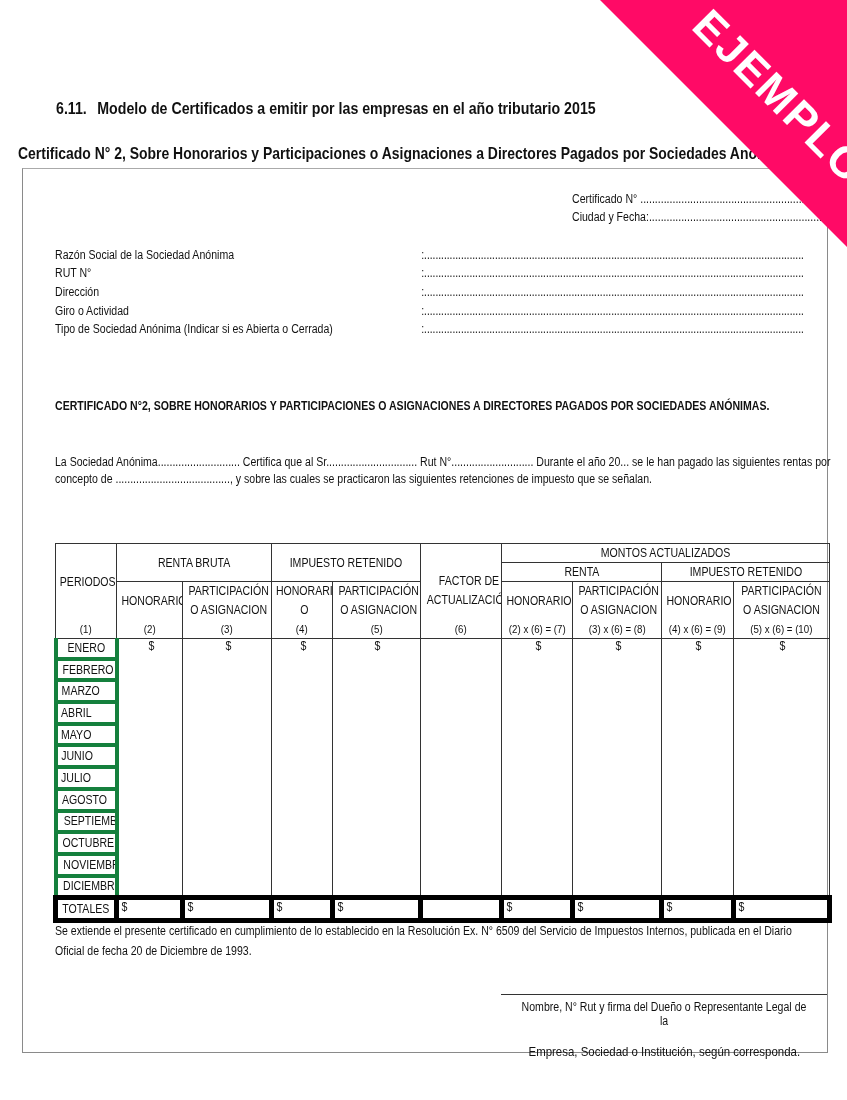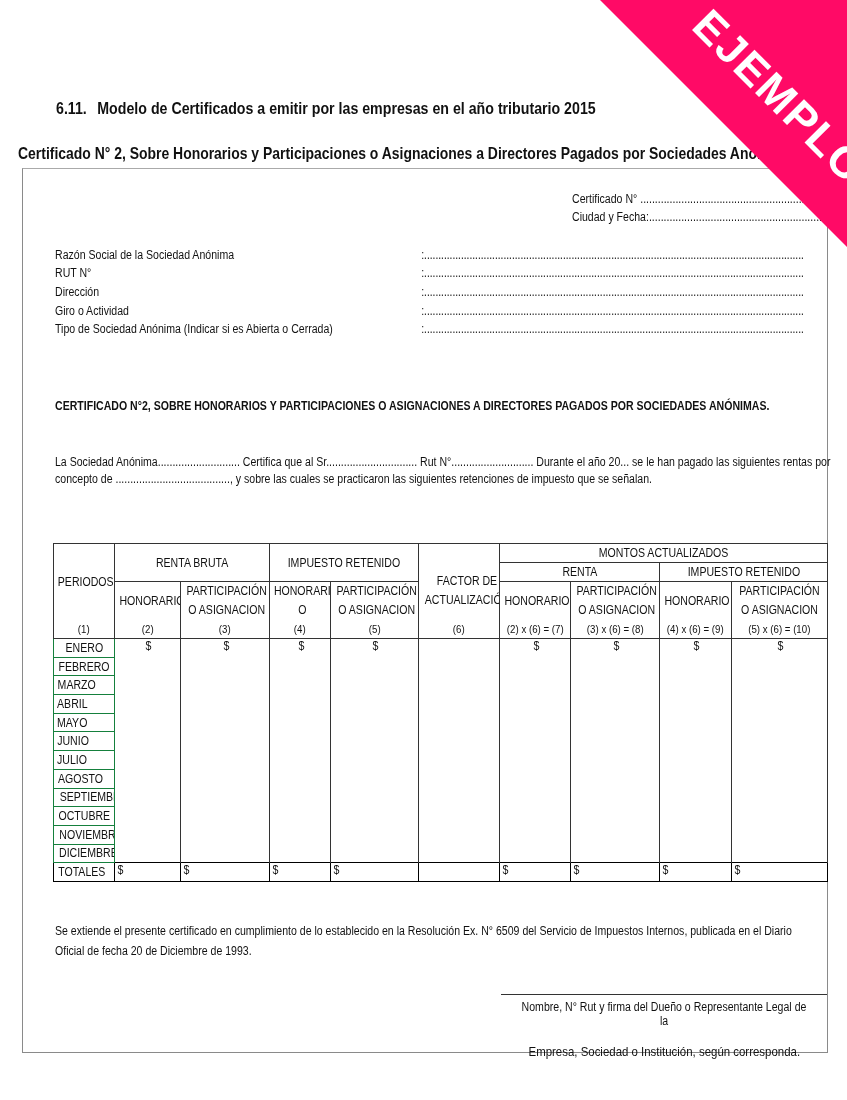--- a/index.html
+++ b/index.html
@@ -26,23 +26,23 @@
   .sigt span { display:inline-block; transform:scaleX(0.88); }
 
   table#payments { position:absolute; left:53px; top:543px; border-collapse:collapse; table-layout:fixed; width:774px; font-size:12px; }
   #payments td, #payments th { border:1px solid #333; padding:0; font-weight:normal; text-align:center; vertical-align:middle; overflow:hidden; white-space:nowrap; }
   #payments th span, #payments td span { display:inline-block; transform:scaleX(0.88); }
   #payments .hdr-row1 th { height:18px; }
   #payments .hdr-row2 th { height:18px; }
   #payments .hdr-row3 th { height:38px; line-height:19px; white-space:normal; }
   #payments .hdr-row4 th { height:18px; font-size:11px; }
   #payments tbody td { height:17.7px; border-top:none; border-bottom:none; text-align:left; }
-  #payments tbody td.month { border:1px solid #15803d; padding-left:1px; }
+  #payments tbody td.month { border:4px solid #15803d; padding-left:1px; }
   #payments tbody tr.first td { border-top:1px solid #333;text-align:center; }
-  #payments tbody tr.totals td { border:1px solid #000000; height:18px; }
+  #payments tbody tr.totals td { border:5px solid #000000; height:18px; }
   #payments td.dollar { vertical-align:top; padding-left:2px; }
   #payments .nobottom { border-bottom:none !important; }
   #payments .notop { border-top:none !important; }
 
   #watermark { position:absolute; left:0; top:0; width:847px; height:260px; pointer-events:none; }
 </style>
 </head>
 <body>
 
 <div id="section-title">

